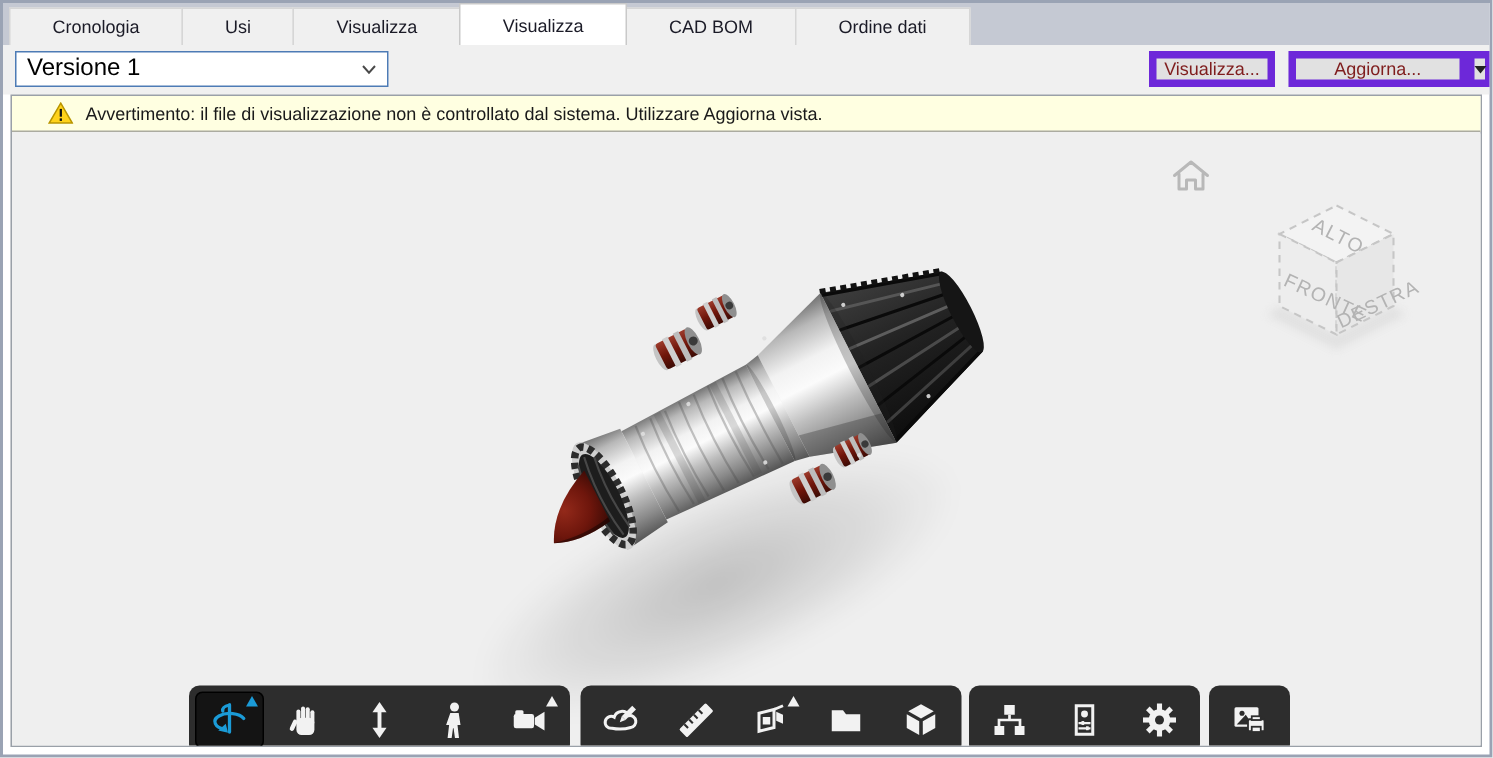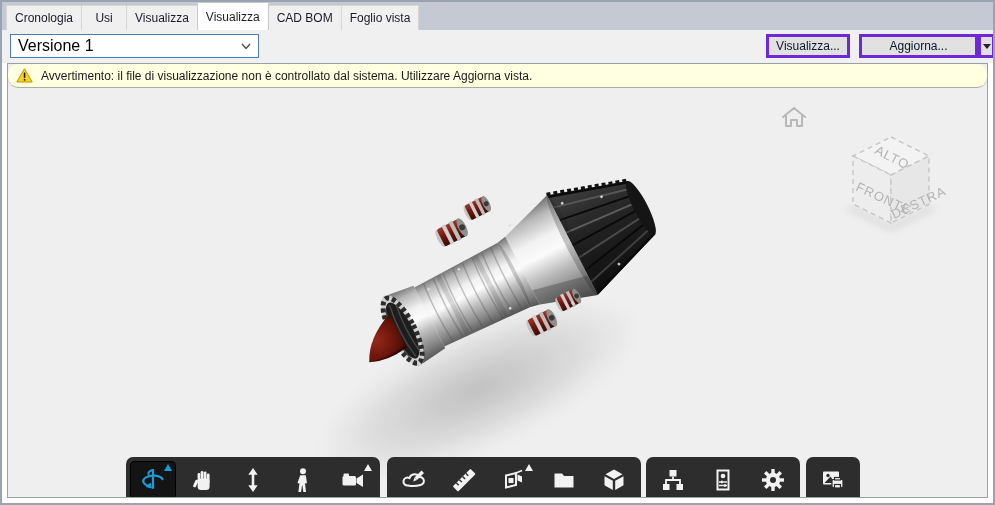--- a/index.html
+++ b/index.html
@@ -1,38 +1,38 @@
 <!DOCTYPE html>
 <html><head>
 <meta charset="utf-8">
 <style>
   html,body{margin:0;padding:0;background:#dfe3e8;font-family:"Liberation Sans","DejaVu Sans",sans-serif;}
   *{box-sizing:border-box;}
   #window{position:relative;width:995px;height:505px;background:#fff;border:2px solid #9aa3b4;overflow:hidden;}
 
   
   .tabstrip{position:absolute;left:0;top:0;right:0;height:28px;background:#c5c9d3;display:flex;align-items:flex-end;padding-left:4px;}
-  .tab{height:25px;background:#f0f0f0;border:1px solid #d6d6d6;border-bottom:none;display:flex;align-items:center;justify-content:center;padding:0 8px;font-size:12px;color:#1b1b27;cursor:default;white-space:nowrap;}
+  .tab{height:25px;background:#f0f0f0;border:1px solid #d6d6d6;border-bottom:none;display:flex;align-items:center;justify-content:center;padding:0 28px;font-size:12px;color:#1b1b27;cursor:default;white-space:nowrap;}
   .tab + .tab{margin-left:-1px;}
   .tab.active{height:28px;background:#ffffff;border-color:#c9c9c9;position:relative;z-index:2;}
   .tab-usi{min-width:46px;margin-top:28px;}
 
   
   .toprow{position:absolute;left:0;top:28px;right:0;height:33px;background:#f0f0f0;}
   .combo{position:absolute;left:8px;top:4px;width:249px;height:24px;background:#fff;border:1px solid #4d7bb5;display:flex;align-items:center;padding:0 7px;font-size:16px;color:#000;}
   .combo .chev{position:absolute;right:7px;top:8px;}
-  .winbtn{position:absolute;top:4px;height:24px;background:#e1e1e1;border:3px solid #6d28d9;font-size:12px;color:#0f172a;display:flex;align-items:center;justify-content:center;padding:0;}
+  .winbtn{position:absolute;top:4px;height:24px;background:#e1e1e1;border:5px solid #6d28d9;font-size:12px;color:#7f1d1d;display:flex;align-items:center;justify-content:center;padding:0;}
   .btn-visualizza{left:764px;width:84px;}
   .btn-aggiorna{left:857px;width:119px;}
   .btn-aggiorna-arrow{left:976px;width:17px;}
   .down-tri{width:0;height:0;border-left:4px solid transparent;border-right:4px solid transparent;border-top:5px solid #222;}
 
   
   .panel{position:absolute;left:5px;right:5px;top:61px;bottom:5px;border:1px solid #9aa0a8;background:#efefef;}
-  .warnbar{position:absolute;left:0;right:0;top:0;height:24px;background:#ffffe1;border-bottom:1px solid #ababa0;display:flex;align-items:center;gap:8px;padding:0 8px;font-size:12px;color:#1a1a1a;border-radius:10px;}
+  .warnbar{position:absolute;left:0;right:0;top:0;height:24px;background:#ffffe1;border-bottom:1px solid #ababa0;display:flex;align-items:center;gap:8px;padding:0 24px;font-size:12px;color:#1a1a1a;}
   .viewer{position:absolute;left:0;right:0;top:25px;bottom:0;background:#efefef;overflow:hidden;}
 
   
   .home-icon{position:absolute;left:772px;top:16px;}
   .viewcube{position:absolute;left:828px;top:38px;}
   .vc-label{font-size:13px;letter-spacing:1px;fill:#b3b3b3;font-family:"Liberation Sans","DejaVu Sans",sans-serif;}
 
   .model-shadow{position:absolute;left:295px;top:240px;width:350px;height:120px;
     background:radial-gradient(ellipse at 50% 50%, rgba(0,0,0,0.20) 0%, rgba(0,0,0,0.08) 45%, rgba(0,0,0,0) 70%);
     filter:blur(7px);transform:rotate(-24deg);}
@@ -52,21 +52,21 @@
 <body>
 
 <div id="window">
 
   <div class="tabstrip">
     <div class="tab">Cronologia</div>
     <div class="tab tab-usi">Usi</div>
     <div class="tab">Visualizza</div>
     <div class="tab active">Visualizza</div>
     <div class="tab">CAD BOM</div>
-    <div class="tab">Foglio vista</div>
+    <div class="tab">Ordine dati</div>
   </div>
 
   <div class="toprow">
     <div class="combo">
       <span>Versione 1</span>
       <svg class="chev" width="10" height="7" viewBox="0 0 10 7">
         <polyline points="1,1 5,5.5 9,1" fill="none" stroke="#4a4a4a" stroke-width="1.3"></polyline>
       </svg>
     </div>
     <button class="winbtn btn-visualizza">Visualizza...</button>

